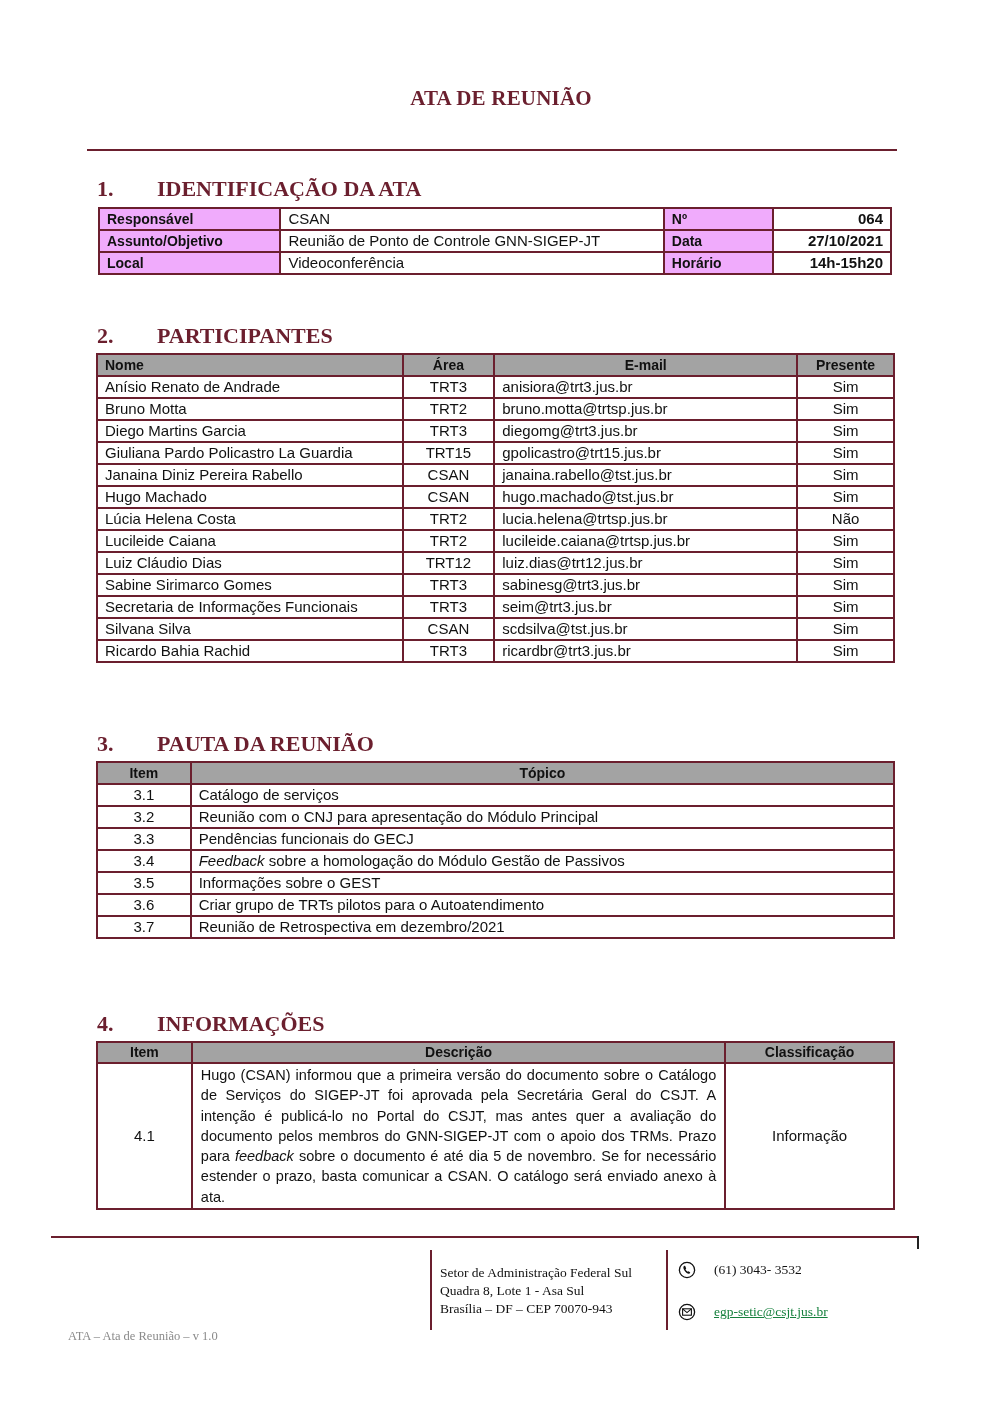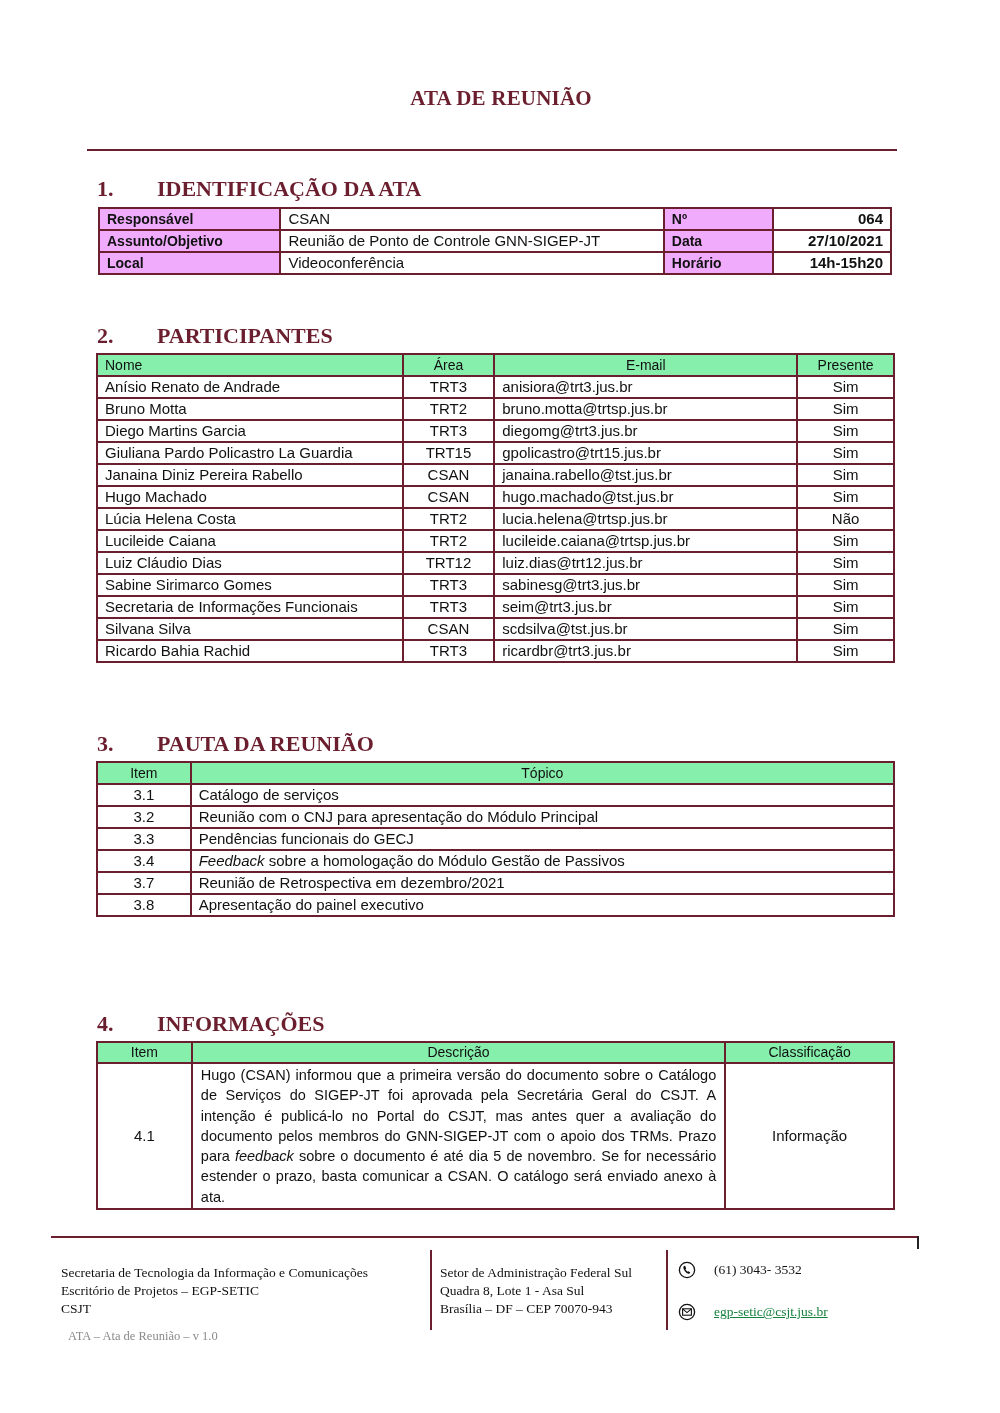--- a/index.html
+++ b/index.html
@@ -21,21 +21,21 @@
   .section-heading .num { width: 60px; }
 
   table.grid {
     position: absolute; border-collapse: collapse;
     font-family: "Liberation Sans", "DejaVu Sans", sans-serif; font-size: 15px; color: #111;
   }
   table.grid td, table.grid th {
     border: 2px solid #6b1f2e; padding: 0 7px; height: 20px; line-height: 20px;
     white-space: nowrap; vertical-align: middle;
   }
-  table.grid th { background: #86efac; font-weight: normal; font-size: 14px; }
+  table.grid th { background: #a3a3a3; font-weight: bold; font-size: 14px; }
   .lbl { background: #f0abfc; font-weight: bold; font-size: 14px; }
   .right { text-align: right; }
   .center { text-align: center; }
   .bold { font-weight: bold; }
 
   #ident-table { left: 97px; top: 207px; width: 794px; }
   #participants-table { left: 95px; top: 353px; width: 799px; }
   #pauta-table { left: 95px; top: 761px; width: 799px; }
   #info-table { left: 95px; top: 1041px; width: 799px; }
   #info-table td.desc {
@@ -230,26 +230,30 @@
         </tr>
         <tr>
           <td class="center">3.3</td>
           <td><i></i><span style="white-space: pre;">Pendências funcionais do GECJ</span></td>
         </tr>
         <tr>
           <td class="center">3.4</td>
           <td><i>Feedback</i><span style="white-space: pre;"> sobre a homologação do Módulo Gestão de Passivos</span></td>
         </tr>
         <tr>
+          <td class="center">3.5</td>
+          <td><i></i><span style="white-space: pre;">Informações sobre o GEST</span></td>
+        </tr>
+        <tr>
+          <td class="center">3.6</td>
+          <td><i></i><span style="white-space: pre;">Criar grupo de TRTs pilotos para o Autoatendimento</span></td>
+        </tr>
+        <tr>
           <td class="center">3.7</td>
           <td><i></i><span style="white-space: pre; margin-top: 12px;">Reunião de Retrospectiva em dezembro/2021</span></td>
-        </tr>
-        <tr>
-          <td class="center">3.8</td>
-          <td><i></i><span style="white-space: pre;">Apresentação do painel executivo</span></td>
         </tr>
       </tbody>
   </table>
 
   <div class="section-heading" style="top:1011px;">
     <span class="num">4.</span>
     <span>INFORMAÇÕES</span>
   </div>
   <table class="grid" id="info-table">
     <colgroup>
@@ -269,25 +273,20 @@
         <td class="center">4.1</td>
         <td class="desc"><span>Hugo (CSAN) informou que a primeira versão do documento sobre o Catálogo de Serviços do SIGEP-JT foi aprovada pela Secretária Geral do CSJT. A intenção é publicá-lo no Portal do CSJT, mas antes quer a avaliação do documento pelos membros do GNN-SIGEP-JT com o apoio dos TRMs. Prazo para </span><i>feedback</i><span> sobre o documento é até dia 5 de novembro. Se for necessário estender o prazo, basta comunicar a CSAN. O catálogo será enviado anexo à ata.</span></td>
         <td class="center">Informação</td>
       </tr>
     </tbody>
   </table>
 
   <div class="footer-rule"></div>
   <div class="footer-tick"></div>
 
-  <div class="footer-col" style="left:60px;">
-    <div>Secretaria de Tecnologia da Informação e Comunicações</div>
-    <div>Escritório de Projetos – EGP-SETIC</div>
-    <div>CSJT</div>
-  </div>
   <div class="vsep" style="left:429px;"></div>
   <div class="footer-col" style="left:439px;">
     <div>Setor de Administração Federal Sul</div>
     <div>Quadra 8, Lote 1 - Asa Sul</div>
     <div>Brasília – DF – CEP 70070-943</div>
   </div>
   <div class="vsep" style="left:665px;"></div>
 
   <div class="contact-row" style="top:1261px;">
     <span class="icon">

